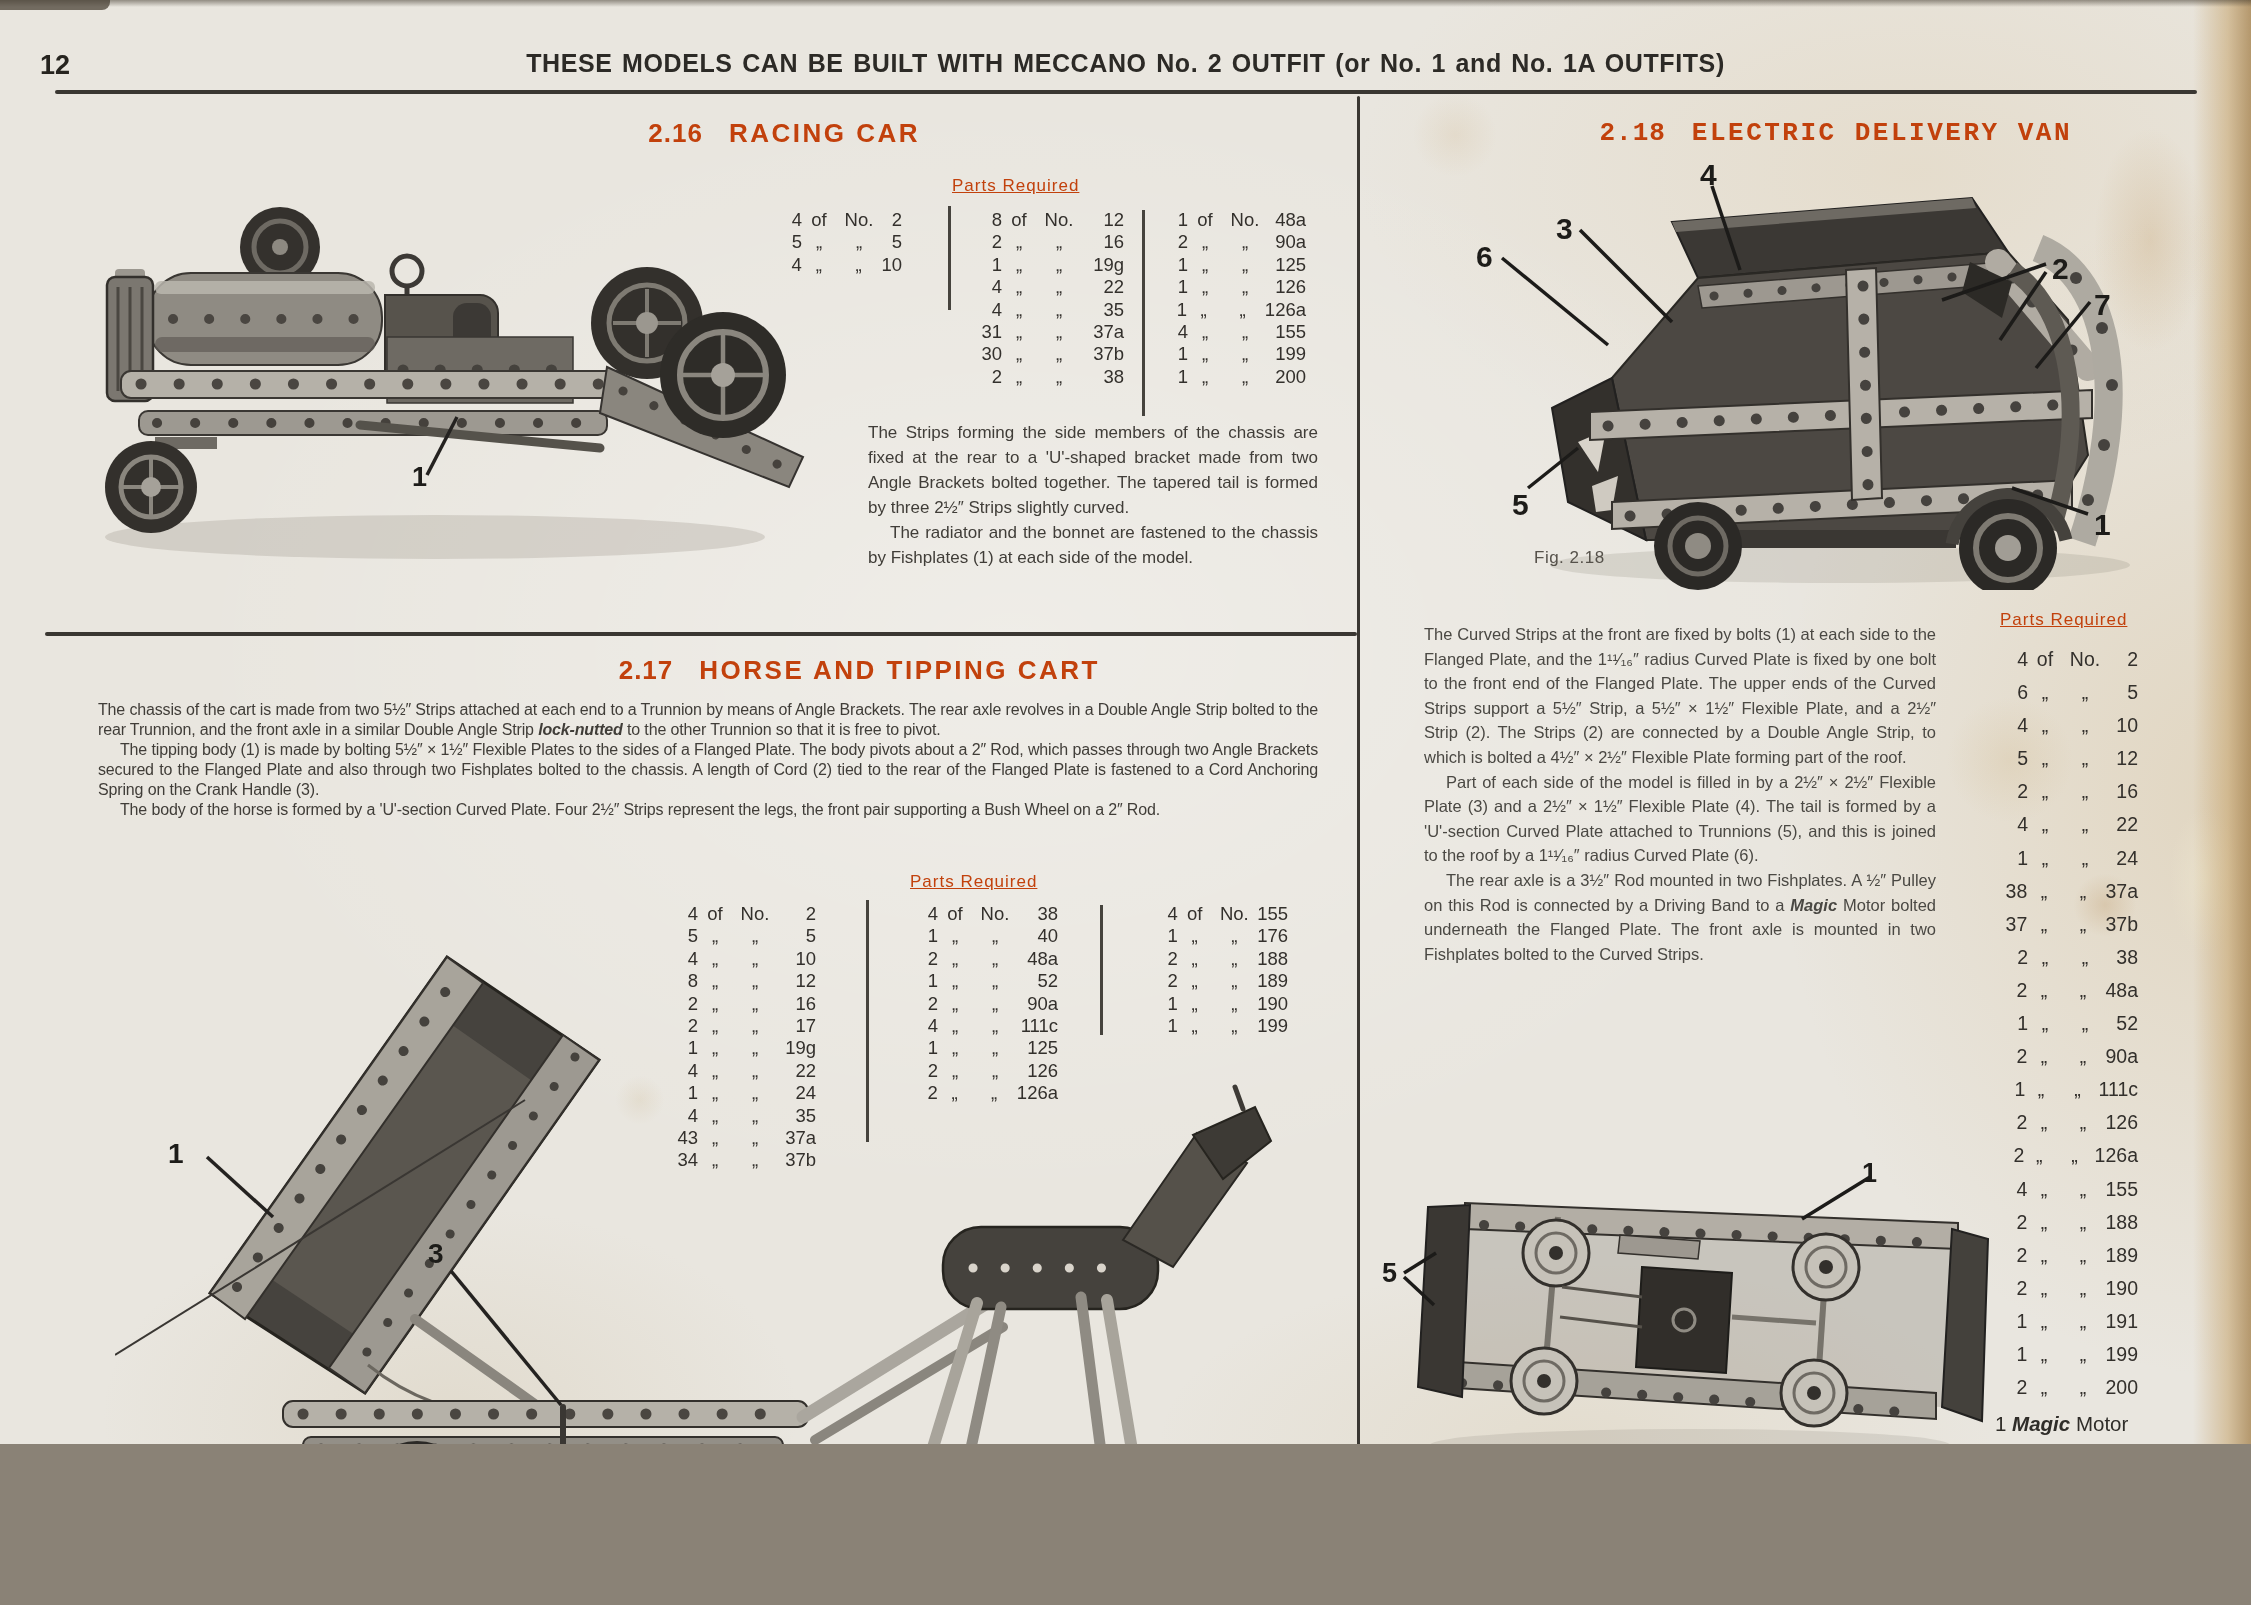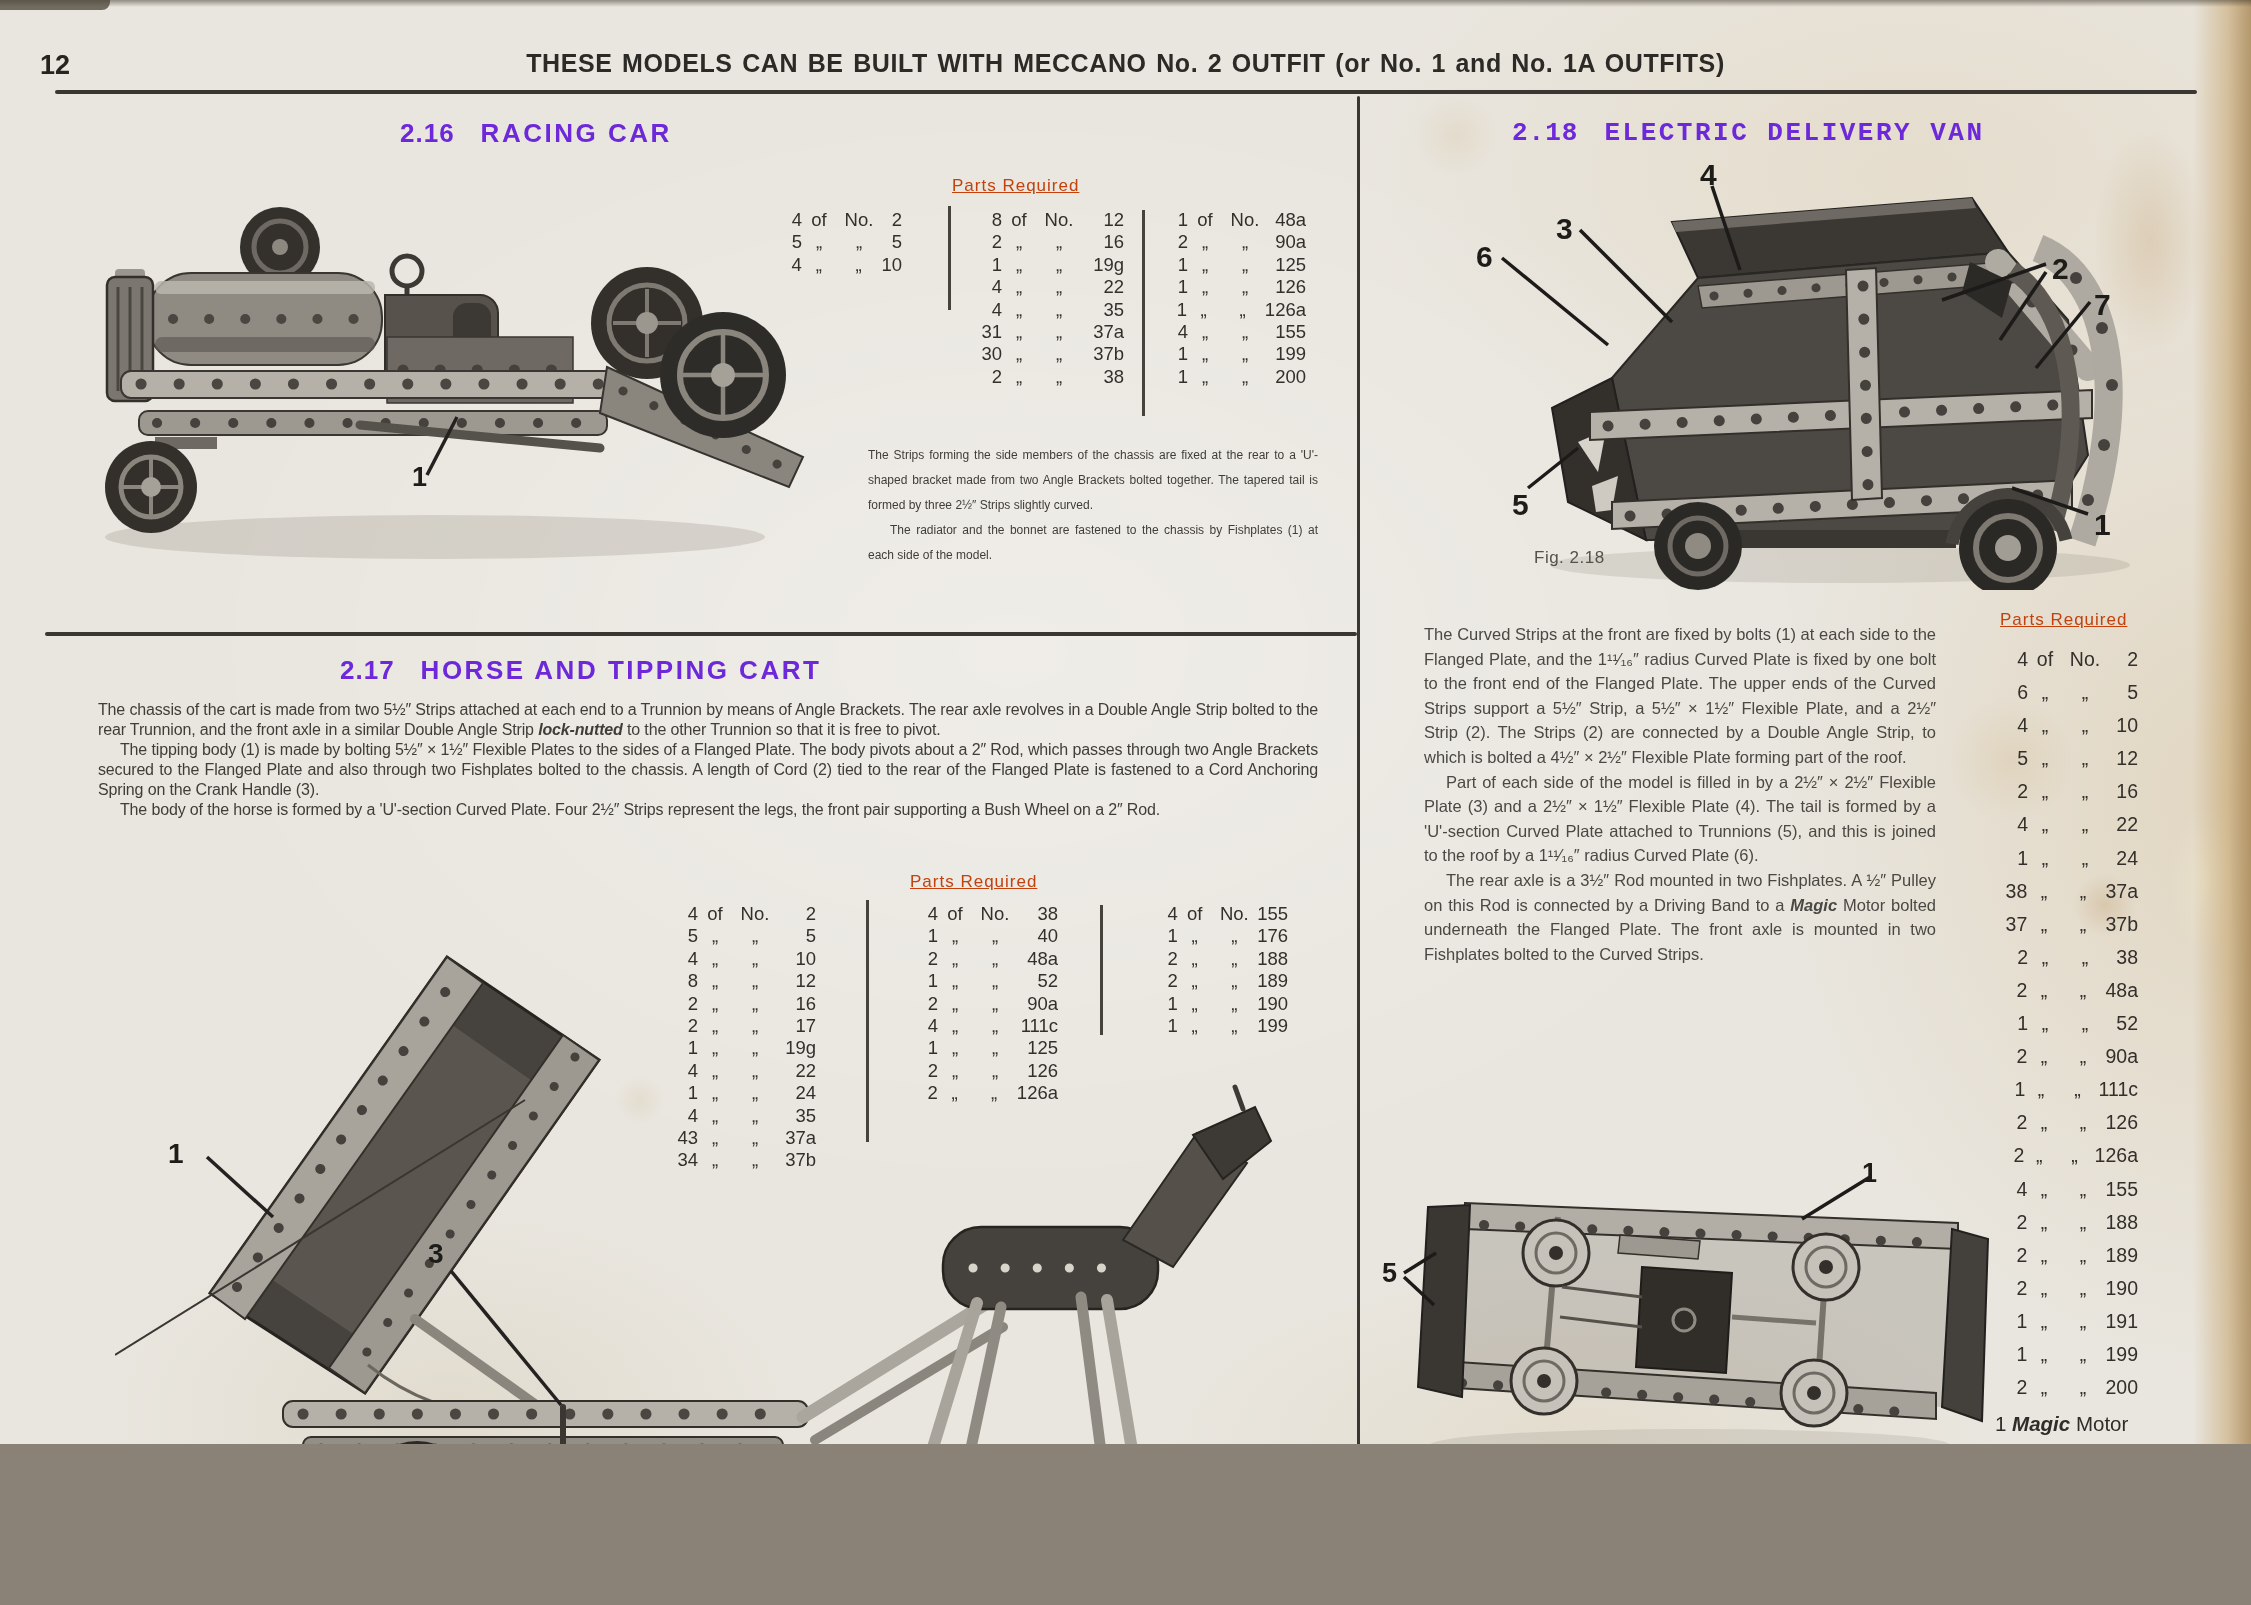--- a/index.html
+++ b/index.html
@@ -29,30 +29,30 @@
     border-radius:0 0 8px 0;opacity:.75;pointer-events:none;}
 
   .rule-h{position:absolute;height:4px;background:#3a3732;border-radius:2px;}
   .rule-v{position:absolute;width:3px;background:#3a3732;border-radius:2px;}
   .sep-v{position:absolute;width:2.5px;background:#46433d;}
 
   .page-num{position:absolute;left:40px;top:50px;font-size:27px;font-weight:bold;color:#26241f;}
   .header-title{position:absolute;left:0;top:49px;width:2251px;text-align:center;font-size:25px;
     font-weight:bold;letter-spacing:.6px;word-spacing:2px;color:#2c2a26;}
 
-  .sec-title{position:absolute;text-align:left;font-weight:bold;color:#6d28d9;
+  .sec-title{position:absolute;text-align:right;font-weight:bold;color:#c2410c;
     font-size:26px;letter-spacing:2.5px;}
   .sec-title .num{margin-right:26px;letter-spacing:1px;}
 
   .body-text{position:absolute;text-align:justify;color:#403d38;}
   .body-text p{margin:0;}
   .body-text p.ind{text-indent:22px;}
   .bi{font-style:italic;font-weight:bold;}
 
-  .rc-text{left:868px;top:443px;width:450px;font-size:12px;line-height:25px;}
+  .rc-text{left:868px;top:420px;width:450px;font-size:17px;line-height:25px;}
   .hc-text{left:98px;top:700px;width:1220px;font-size:16px;line-height:20px;letter-spacing:-0.15px;}
   .van-text{left:1424px;top:622px;width:512px;font-size:16.5px;line-height:24.6px;color:#4a4843;}
 
   .parts-title{position:absolute;font-size:17px;color:#c2410c;letter-spacing:1px;text-decoration:underline;}
   .parts-col{position:absolute;font-size:18.5px;color:#33302c;}
   .prow{display:flex;align-items:baseline;height:22.4px;}
   .parts-col.tall{font-size:19.5px;}
   .parts-col.tall .prow{height:33.1px;}
   .pc.c0{width:30px;text-align:right;}
   .pc.c1{width:34px;text-align:center;}

